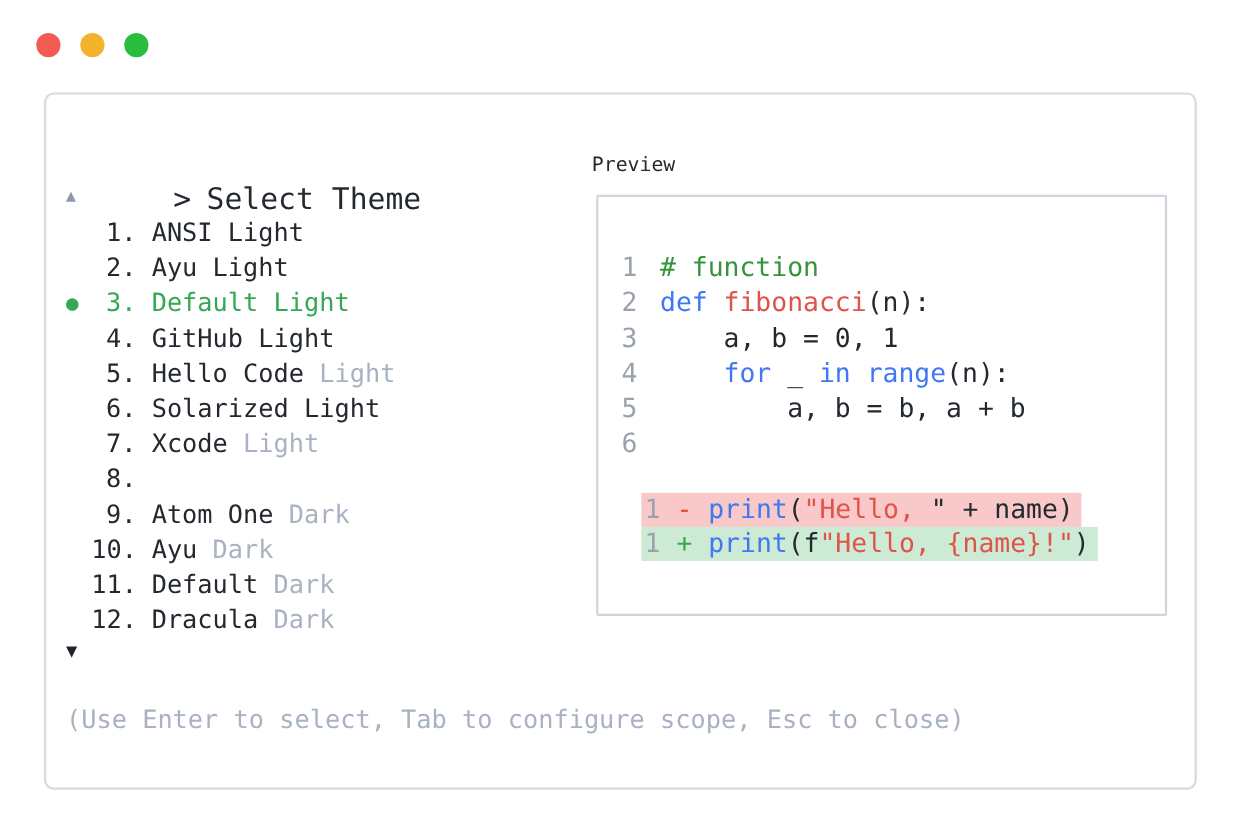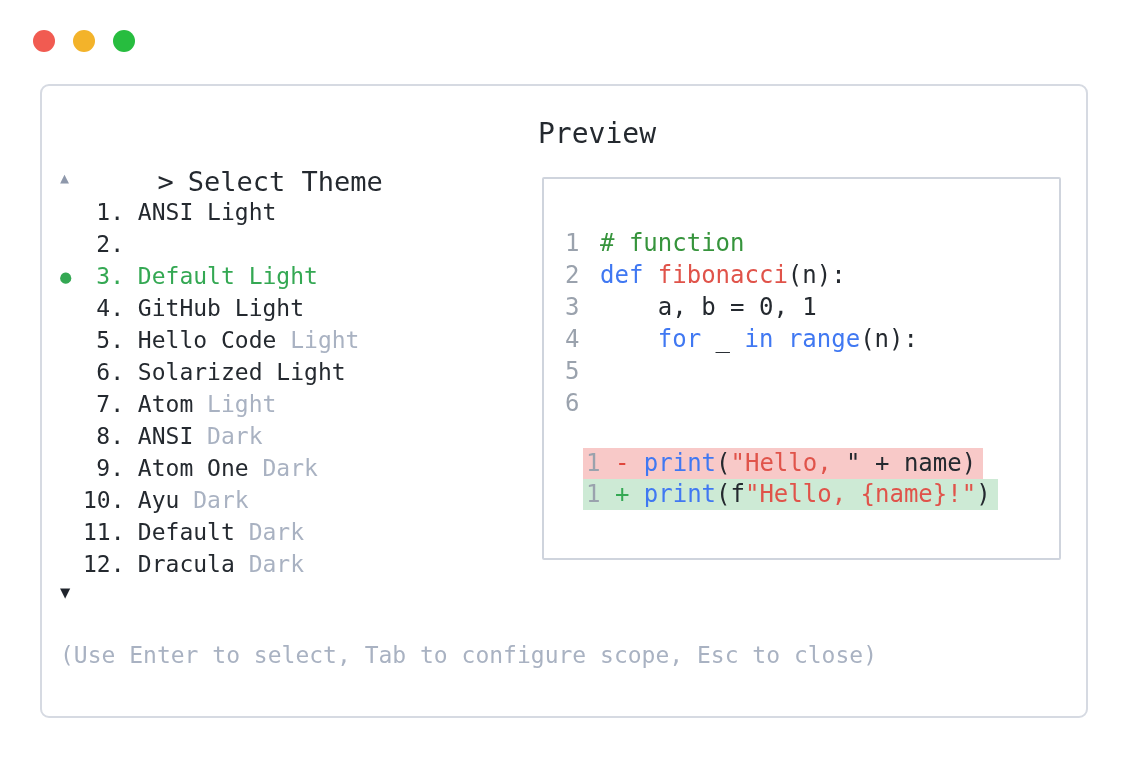--- a/index.html
+++ b/index.html
@@ -15,21 +15,21 @@
   .traffic-lights{position:absolute;left:33px;top:30px;display:flex;gap:18px;}
   .dot{width:22px;height:22px;border-radius:50%;}
   .dot.red{background:var(--tlred);}
   .dot.yellow{background:var(--tlyellow);}
   .dot.green{background:var(--tlgreen);}
   .panel{position:absolute;left:40px;top:84px;width:1048px;height:634px;
     border:2px solid var(--border);border-radius:9px;background:#fff;box-sizing:border-box;}
   .panel > *{position:absolute;}
   .prompt-title{left:18px;top:48px;font-size:27px;line-height:32px;color:var(--text);white-space:pre;}
   .prompt-title .ttl{margin-left:14px;}
-  .preview-label{left:496px;top:32px;font-size:28px;line-height:32px;color:var(--text);}
+  .preview-label{left:496px;top:48px;font-size:18px;line-height:32px;color:var(--text);}
   .scroll-up{left:18px;top:82px;font-size:15px;line-height:20px;color:var(--scrollup);}
   .scroll-down{left:18px;top:494px;font-size:17px;line-height:24px;color:#1f242c;}
   .theme-list{left:18px;top:110px;}
   .theme-row{display:flex;font-size:23px;line-height:32px;color:var(--text);}
   .theme-row .marker{width:23px;flex:none;font-size:19px;color:var(--green);}
   .theme-row .num{width:41px;flex:none;text-align:right;}
   .theme-row .nm{white-space:pre;text-align:center;}
   .theme-row .muted{color:var(--muted);}
   .theme-row.selected .num,.theme-row.selected .nm{color:var(--green);}
   .hint{left:18px;top:553px;font-size:23px;line-height:32px;color:var(--muted);white-space:pre;}
@@ -76,20 +76,21 @@
 
     <div class="theme-list" id="theme-list">
         <div class="theme-row">
           <span class="marker"></span>
           <span class="num">1.</span>
           <span class="nm"> <span>ANSI</span> <span>Light</span></span>
         </div>
         <div class="theme-row">
           <span class="marker"></span>
           <span class="num">2.</span>
+          <span class="nm"> <span>Ayu</span> <span>Light</span></span>
         </div>
         <div class="theme-row selected">
           <span class="marker">●</span>
           <span class="num">3.</span>
           <span class="nm"> <span>Default</span> <span>Light</span></span>
         </div>
         <div class="theme-row">
           <span class="marker"></span>
           <span class="num">4.</span>
           <span class="nm"> <span>GitHub</span> <span>Light</span></span>
@@ -100,26 +101,25 @@
           <span class="nm"> <span>Hello Code</span> <span class="muted">Light</span></span>
         </div>
         <div class="theme-row">
           <span class="marker"></span>
           <span class="num">6.</span>
           <span class="nm"> <span>Solarized</span> <span>Light</span></span>
         </div>
         <div class="theme-row">
           <span class="marker"></span>
           <span class="num">7.</span>
-          <span class="nm"> <span>Atom</span> <span class="muted">Light</span></span>
+          <span class="nm"> <span>Xcode</span> <span class="muted">Light</span></span>
         </div>
         <div class="theme-row">
           <span class="marker"></span>
           <span class="num">8.</span>
-          <span class="nm"> <span>ANSI</span> <span class="muted">Dark</span></span>
         </div>
         <div class="theme-row">
           <span class="marker"></span>
           <span class="num">9.</span>
           <span class="nm"> <span>Atom One</span> <span class="muted">Dark</span></span>
         </div>
         <div class="theme-row">
           <span class="marker"></span>
           <span class="num">10.</span>
           <span class="nm"> <span>Ayu</span> <span class="muted">Dark</span></span>
@@ -139,21 +139,21 @@
     <div class="scroll-down">▼</div>
 
     <div class="hint">(Use Enter to select, Tab to configure scope, Esc to close)</div>
 
     <div class="preview-box">
       <div id="code-lines">
           <div class="code-line"><span class="ln">1</span><span class="codetext"><span class="tk-comment"># function</span></span></div>
           <div class="code-line"><span class="ln">2</span><span class="codetext"><span class="tk-kw">def </span><span class="tk-fn">fibonacci</span><span class="tk-pl">(n):</span></span></div>
           <div class="code-line"><span class="ln">3</span><span class="codetext"><span class="tk-pl">    a, b = 0, 1</span></span></div>
           <div class="code-line"><span class="ln">4</span><span class="codetext"><span class="tk-pl">    </span><span class="tk-kw">for</span><span class="tk-pl"> _ </span><span class="tk-kw">in</span><span class="tk-pl"> </span><span class="tk-kw">range</span><span class="tk-pl">(n):</span></span></div>
-          <div class="code-line"><span class="ln">5</span></div>
+          <div class="code-line"><span class="ln">5</span><span class="codetext"><span class="tk-pl">        a, b = b, a + b</span></span></div>
           <div class="code-line"><span class="ln">6</span></div>
         </div>
       <div class="spacer"></div>
       <div id="diff-lines">
           <div class="diff-row removed"><span class="ln">1</span> <span class="sign minus">-</span> <span class="tk-kw">print</span><span class="tk-pl">(</span><span class="tk-str">"Hello, </span><span class="tk-pl">" + name)</span></div>
           <div class="diff-row added"><span class="ln">1</span> <span class="sign plus">+</span> <span class="tk-kw">print</span><span class="tk-pl">(f</span><span class="tk-str">"Hello, {name}!"</span><span class="tk-pl">)</span></div>
         </div>
     </div>
 
   </div>

